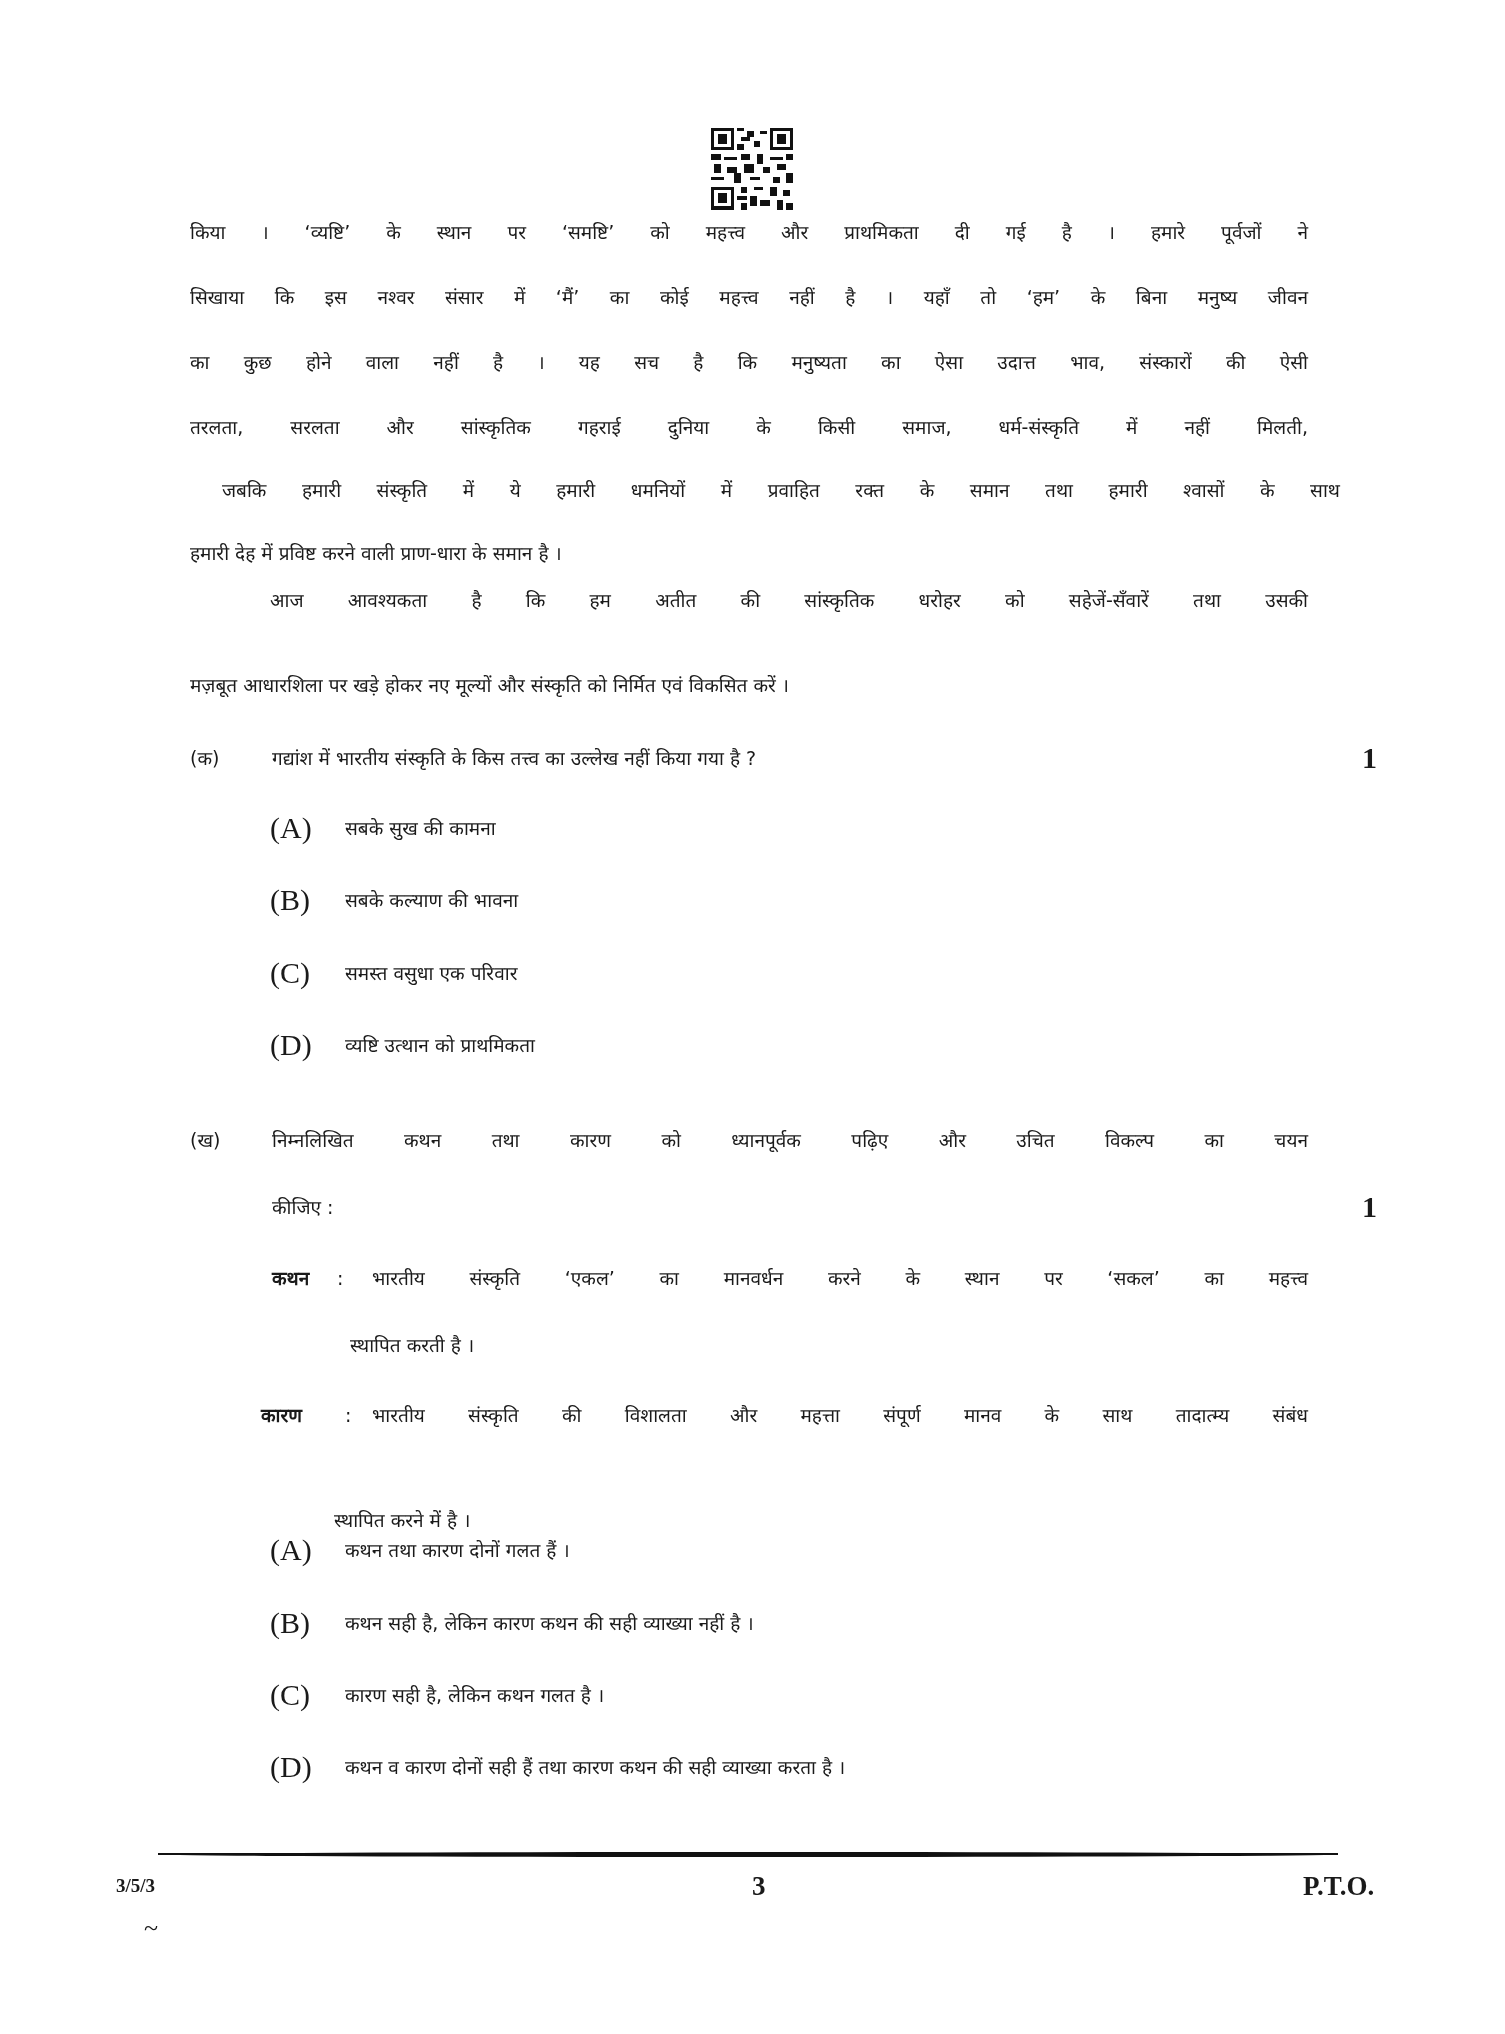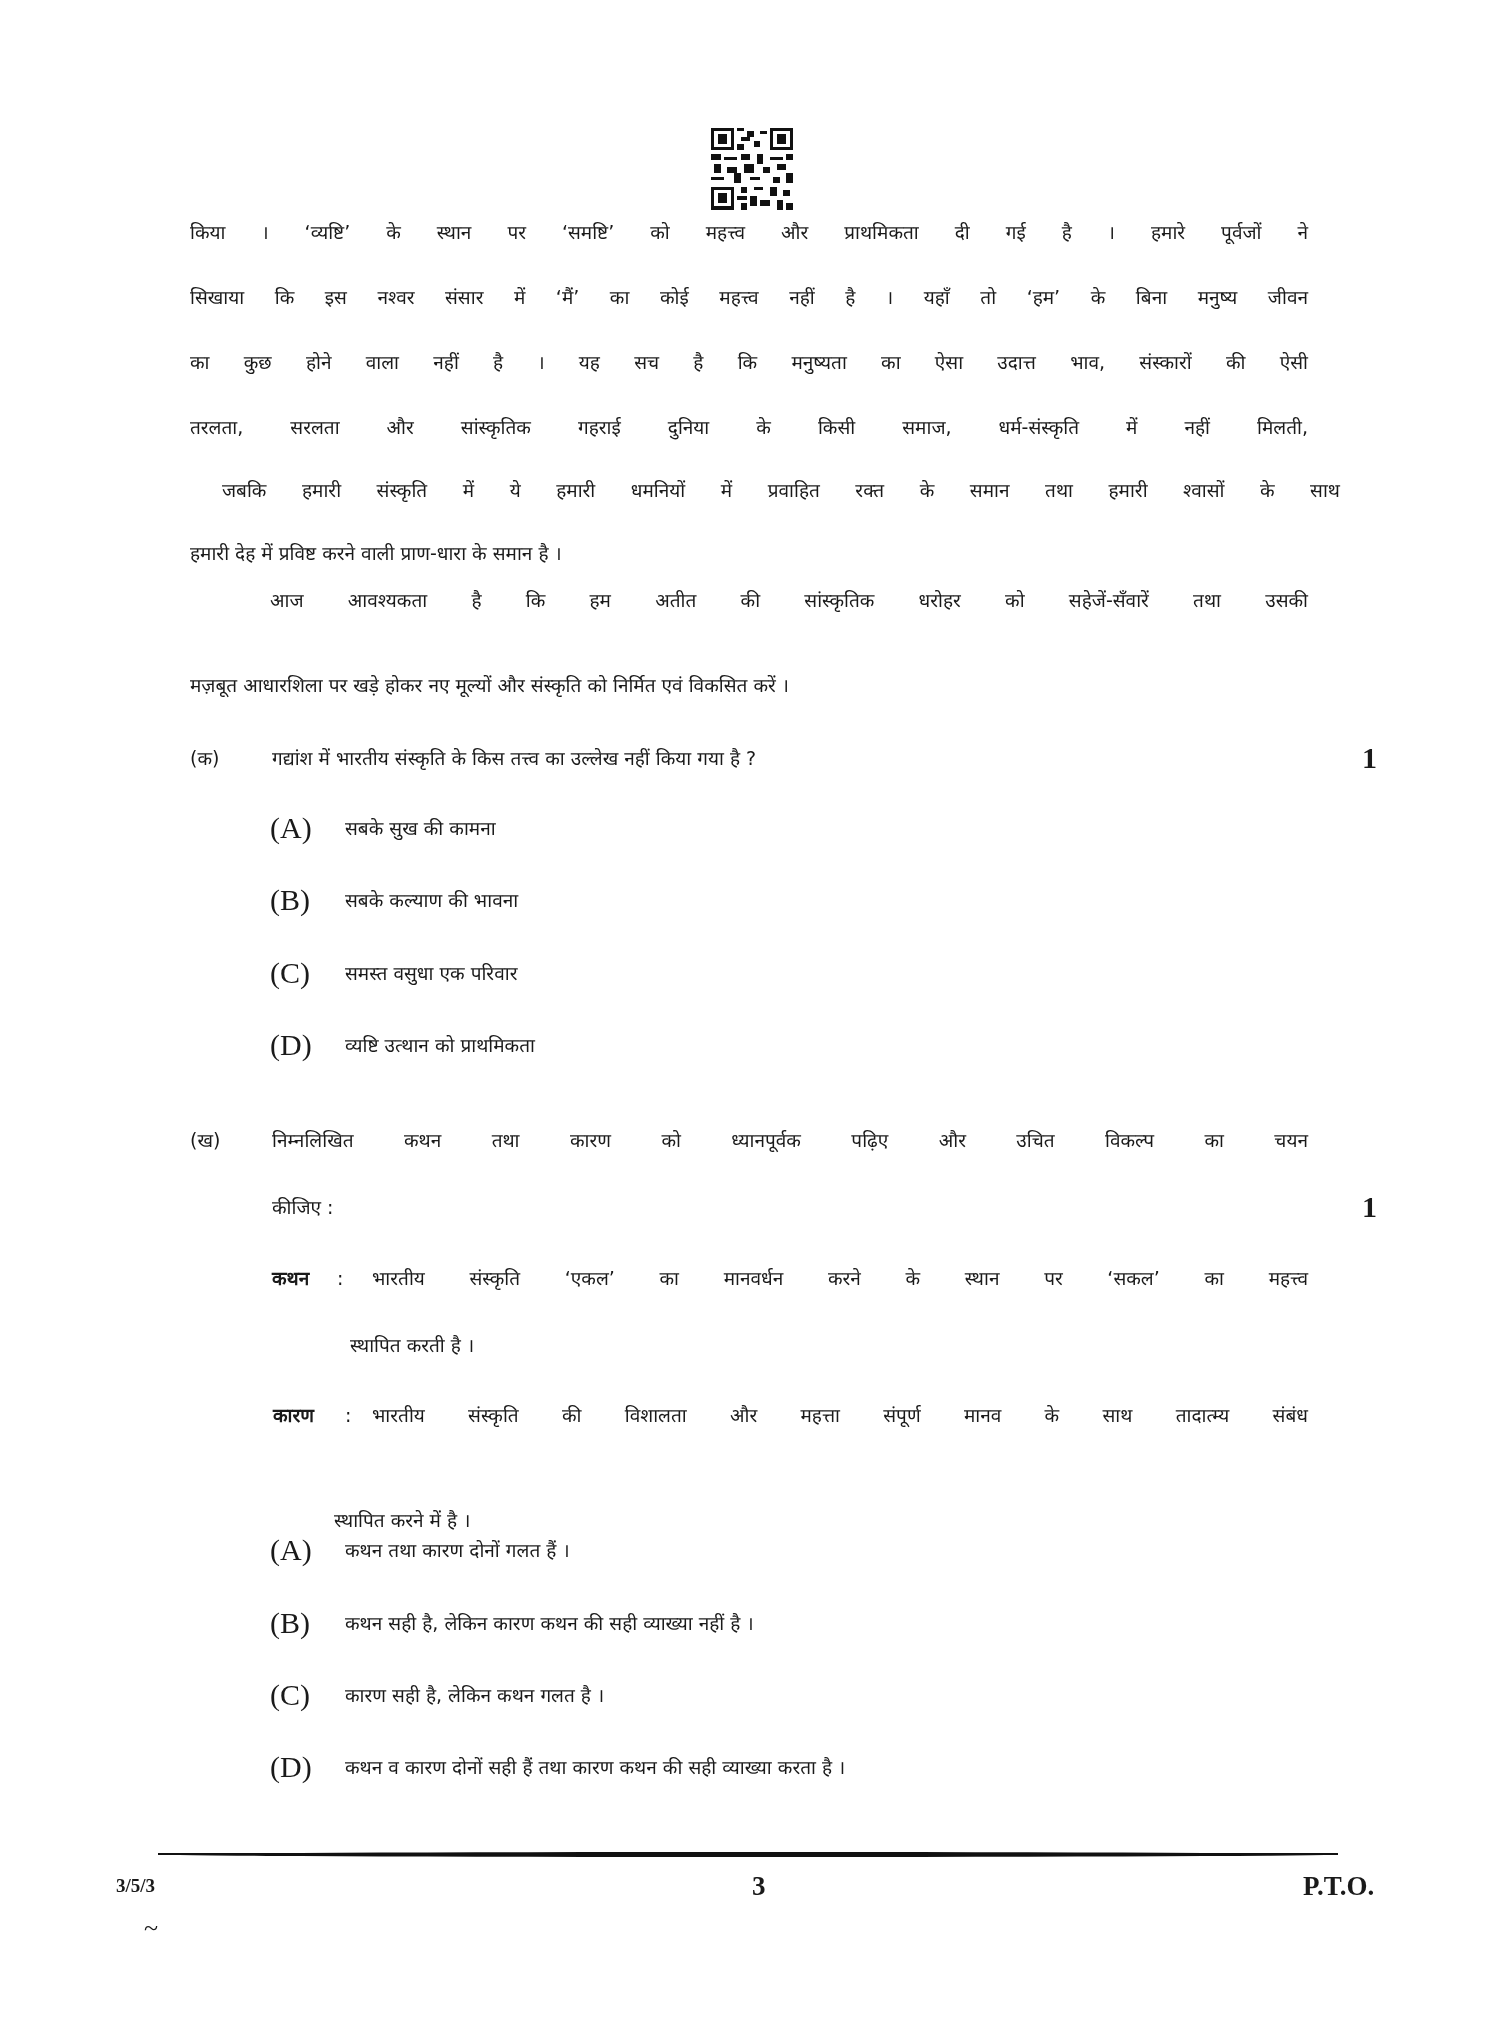--- a/index.html
+++ b/index.html
@@ -92,21 +92,21 @@
   <div class="abs hi" style="left:190px; top:1120px;">(ख)</div>
   <div class="abs hi just" style="left:272px; top:1120px; width:1036px;">निम्नलिखित कथन तथा कारण को ध्यानपूर्वक पढ़िए और उचित विकल्प का चयन</div>
   <div class="abs hi" style="left:272px; top:1187px;">कीजिए :</div>
   <div class="abs lat bold" style="left:1362px; top:1187px;">1</div>
 
   <div class="abs hi bold" style="left:272px; top:1258px;">कथन</div>
   <div class="abs hi" style="left:337px; top:1258px;">:</div>
   <div class="abs hi just" style="left:372px; top:1258px; width:936px;">भारतीय संस्कृति ‘एकल’ का मानवर्धन करने के स्थान पर ‘सकल’ का महत्त्व</div>
   <div class="abs hi" style="left:350px; top:1325px;text-align:center;">स्थापित करती है ।</div>
 
-  <div class="abs hi bold" style="left:273px; top:1395px;">कारण</div>
+  <div class="abs hi bold" style="left:261px; top:1395px;">कारण</div>
   <div class="abs hi" style="left:345px; top:1395px;">:</div>
   <div class="abs hi just" style="left:372px; top:1395px; width:936px;">भारतीय संस्कृति की विशालता और महत्ता संपूर्ण मानव के साथ तादात्म्य संबंध</div>
   <div class="abs hi" style="left:334px; top:1460px;margin-top:40px;">स्थापित करने में है ।</div>
 
   <div class="abs lat" style="left:270px; top:1530px;">(A)</div>
   <div class="abs hi" style="left:345px; top:1530px;">कथन तथा कारण दोनों गलत हैं ।</div>
 
   <div class="abs lat" style="left:270px; top:1603px;">(B)</div>
   <div class="abs hi" style="left:345px; top:1603px;">कथन सही है, लेकिन कारण कथन की सही व्याख्या नहीं है ।</div>
 

